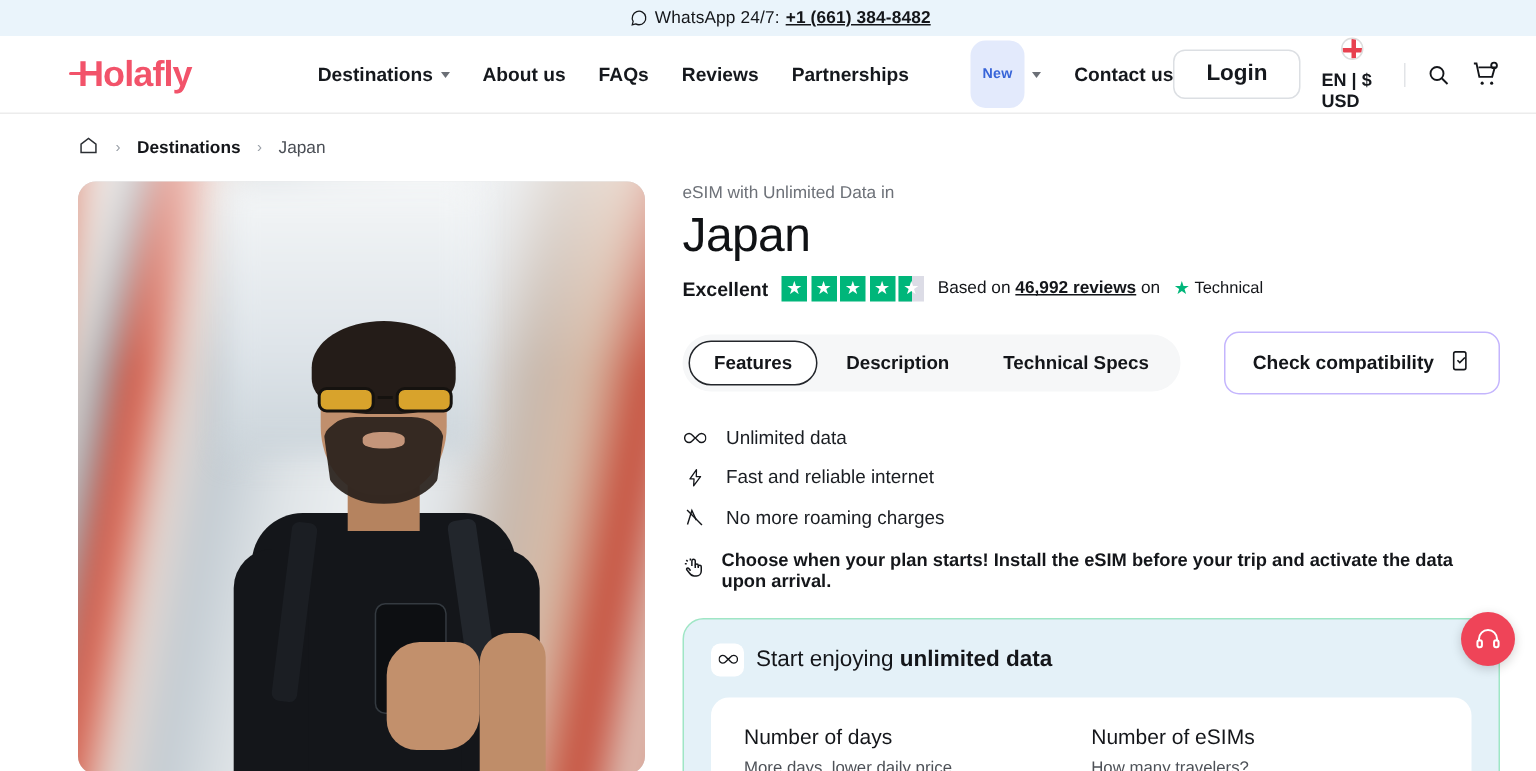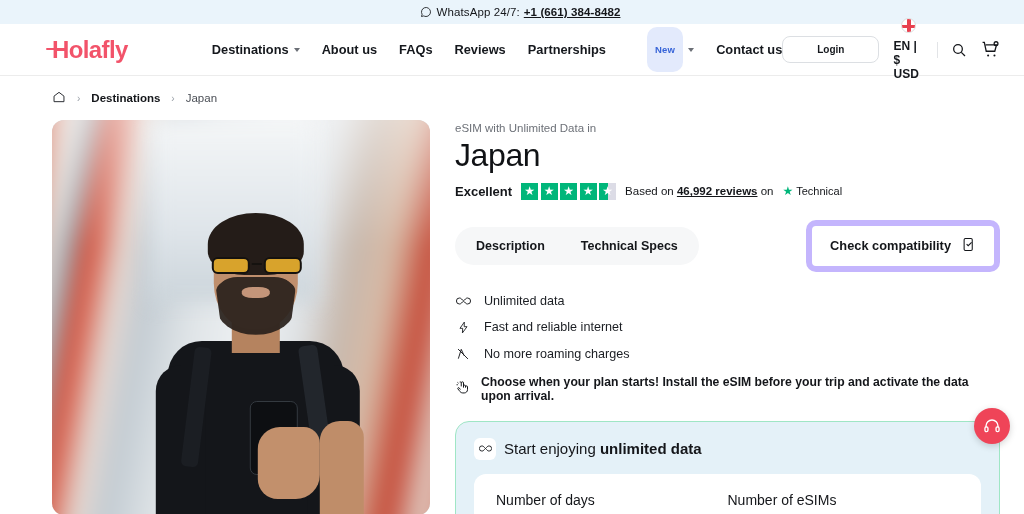--- a/index.html
+++ b/index.html
@@ -90,22 +90,22 @@
   }
   .header-right {
     margin-left: auto;
     display: flex;
     align-items: center;
     gap: 14px;
   }
   .login-btn {
     border: 1px solid #dcdfe3;
     border-radius: 8px;
-    padding: 7px 34px;
-    font-size: 10px;
+    padding: 7px 21px;
+    font-size: 15px;
     font-weight: 700;
     color: #15181d;
     background: #fff;
     cursor: pointer;
     line-height: 1.1;
   }
   .lang {
     display: flex;
     align-items: center;
     gap: 6px;
@@ -364,21 +364,21 @@
     cursor: pointer;
     white-space: nowrap;
   }
   .tab.active {
     background: #fff;
     border: 1px solid #23262b;
     padding: 7px 16px;
   }
   .check-compat {
     margin-left: auto;
-    border: 6px solid #c4b5fd;
+    border: 1px solid #c4b5fd;
     border-radius: 10px;
     background: #fff;
     padding: 11px 18px;
     display: flex;
     align-items: center;
     gap: 10px;
     font-size: 12.8px;
     font-weight: 700;
     color: #14161a;
     cursor: pointer;
@@ -604,20 +604,21 @@
         <span>on</span>
       </span>
       <span class="tp-logo">
         <span class="tp-star">★</span>
         <span>Technical</span>
       </span>
     </div>
 
     <div class="tabs-row">
       <div class="tabs">
+        <div class="tab active">Features</div>
         <div class="tab">Description</div>
         <div class="tab">Technical Specs</div>
       </div>
       <div class="check-compat">
         <span>Check compatibility</span>
         <span>
           <svg width="15" height="15" viewBox="0 0 24 24" fill="none" stroke="#14161a" stroke-width="1.7">
             <rect x="5" y="2.5" width="13" height="19" rx="2"></rect>
             <path d="M9 11.5l2.5 2.5L17 8.5"></path>
           </svg>

